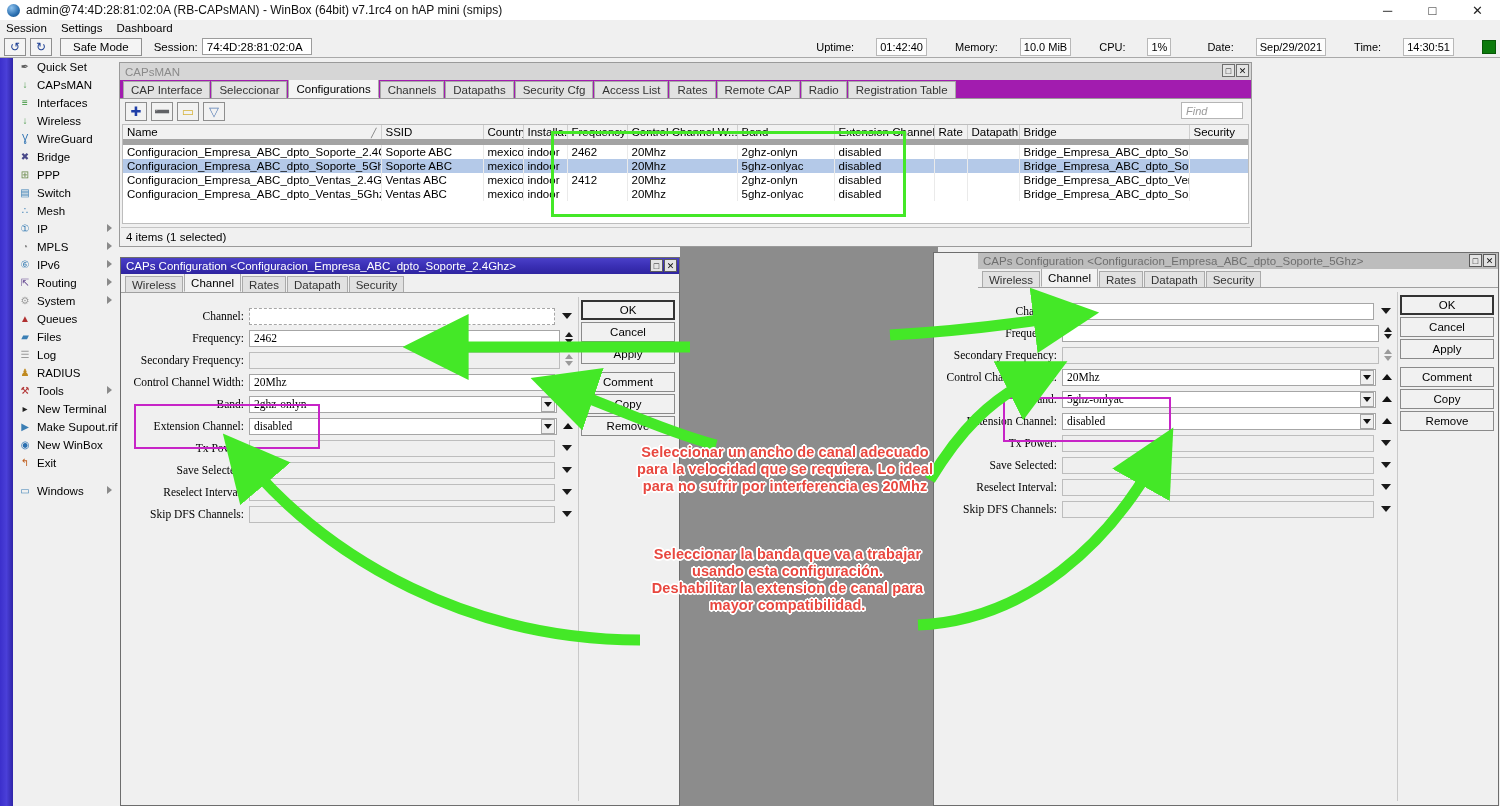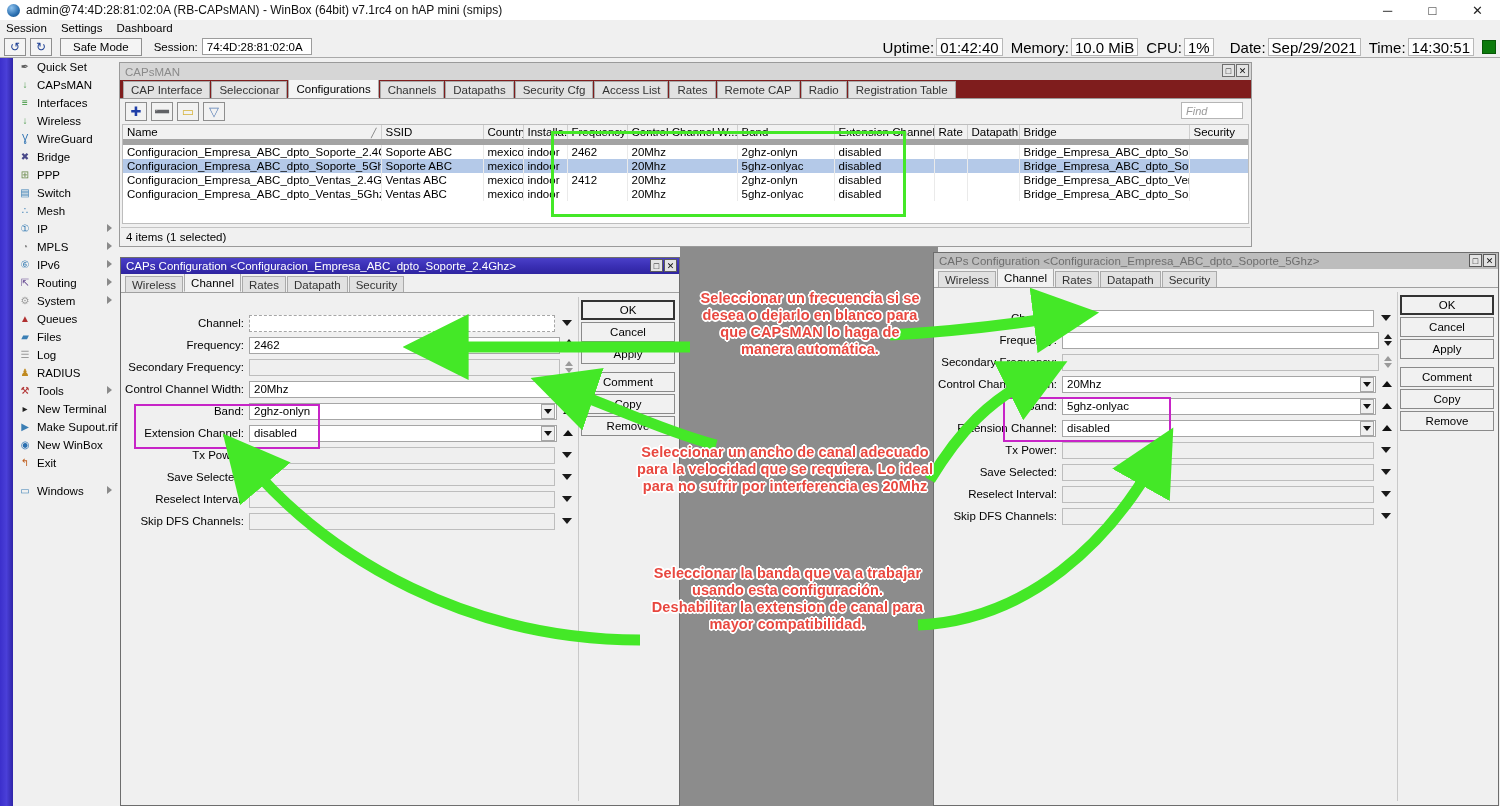--- a/index.html
+++ b/index.html
@@ -51,21 +51,21 @@
     height: 18px; border: 1px solid #8e8e8e; background: #f4f4f4; padding: 0 12px;
     display: flex; align-items: center; font-size: 11.5px; margin-right: 12px; margin-left: 4px;
   }
   .tb-label { font-size: 11.5px; margin-right: 4px; }
   .tb-field {
     height: 17px; border: 1px solid #9c9c9c; background: #fff; padding: 0 4px;
     display: flex; align-items: center; font-size: 11.5px; min-width: 110px;
   }
   .tb-right {
     position: absolute; right: 4px; top: 0; height: 22px;
-    display: flex; align-items: center; font-size: 15px;
+    display: flex; align-items: center; font-size: 11px; gap: 20px;
   }
   .tb-right .lbl { margin-left: 8px; margin-right: 2px; }
   .tb-right .val {
     border: 1px solid #b8b8b8; background: #fdfdfd; padding: 8px 3px; height: 16px;
     display: flex; align-items: center;
   }
   .cpu-led { width: 14px; height: 14px; background: #0b7a0b; margin-left: 8px; border: 1px solid #065706;}
 
   
   .rail {
@@ -101,21 +101,21 @@
     height: 17px; background: #d6d6d6; display: flex; align-items: center;
     padding-left: 5px; font-size: 11.5px; color: #8a8a8a; position: relative;
   }
   .cm-btns { position: absolute; right: 2px; top: 1px; display: flex; gap: 1px; }
   .cm-btn {
     width: 13px; height: 13px; border: 1px solid #6d6d6d; background: #e4e4e4;
     display: flex; align-items: center; justify-content: center; font-size: 9px; color: #111;
   }
   .cm-tabs {
     height: 19px; display: flex; align-items: flex-end; padding-left: 3px;
-    border-bottom: 1px solid #9a9a9a; background: #7f1d1d;
+    border-bottom: 1px solid #9a9a9a; background: #a21caf;
   }
   .cm-tab {
     height: 17px; padding: 0 7px; display: flex; align-items: center; font-size: 11.5px;
     background: #e2e2e2; border: 1px solid #a8a8a8; border-bottom: none; margin-right: 1px;
     color: #333;
   }
   .cm-tab.active { background: #f4f4f4; height: 19px; color: #000; border-bottom: 1px solid #f4f4f4; }
   .cm-toolbar { height: 25px; display: flex; align-items: center; padding-left: 5px; position: relative; }
   .cm-tb {
     width: 22px; height: 19px; border: 1px solid #8e8e8e; background: #f2f2f2;
@@ -167,21 +167,21 @@
   }
   .dlg-tabs {
     height: 19px; display: flex; align-items: flex-end; padding-left: 4px; padding-top: 3px;
     border-bottom: 1px solid #a0a0a0;
   }
   .dlg-tab {
     height: 16px; padding: 0 6px; display: flex; align-items: center; font-size: 11.5px;
     background: #e1e1e1; border: 1px solid #aaa; border-bottom: none; margin-right: 1px; color: #333;
   }
   .dlg-tab.active { background: #f2f2f2; height: 19px; border-bottom: 1px solid #f2f2f2; color: #000; }
-  .form { position: absolute; left: 0; top: 46px; right: 100px; padding: 8px 4px 0 4px; }
+  .form { position: absolute; left: 0; top: 39px; right: 100px; padding: 8px 4px 0 4px; font-family: Liberation Serif, serif; }
   .row { display: flex; align-items: center; height: 22px; margin-bottom: 0px; }
   .row .lab { width: 124px; text-align: right; padding-right: 5px; font-size: 11.5px; white-space: nowrap; }
   .fld {
     flex: 1; height: 17px; border: 1px solid #a6a6a6; background: #fff;
     display: flex; align-items: center; padding-left: 4px; font-size: 11.5px;
   }
   .fld.dashed { border: 1px dashed #a6a6a6; }
   .fld.dim { background: #efefef; border-color: #bdbdbd; }
   .caret-down {
     width: 16px; height: 17px; display: flex; align-items: center; justify-content: center; margin-left: 4px;
@@ -603,21 +603,21 @@
         <div class="dbtn primary">OK</div>
         <div class="dbtn">Cancel</div>
         <div class="dbtn">Apply</div>
         <div class="dbtn gap">Comment</div>
         <div class="dbtn">Copy</div>
         <div class="dbtn">Remove</div>
       </div>
     <div class="mbox" style="left:13px; top:146px; width:186px; height:45px;"></div>
   </div>
 
-  <div class="dlg" style="left:933px; top:252px; width:566px; height:554px;">
+  <div class="dlg" style="left:933px; top:252px; width:566px; height:554px;padding-left:44px;">
     <div class="dlg-title inactive">
       <span>CAPs Configuration &lt;Configuracion_Empresa_ABC_dpto_Soporte_5Ghz&gt;</span>
       <span class="dlg-tbtns">
         <span class="dlg-tbtn">□</span>
         <span class="dlg-tbtn">✕</span>
       </span>
     </div>
     <div class="dlg-tabs" id="dr-tabs">
         <div class="dlg-tab">Wireless</div>
         <div class="dlg-tab active">Channel</div>
@@ -730,18 +730,17 @@
 
     <path d="M640,640 C470,640 330,560 247,462" stroke="#44e827" stroke-width="11" fill="none" marker-end="url(#ah)"></path>
 
     <path d="M890,335 C980,330 1020,322 1062,317" stroke="#44e827" stroke-width="11" fill="none" marker-end="url(#ah)"></path>
 
     <path d="M930,480 C960,430 990,400 1034,378" stroke="#44e827" stroke-width="11" fill="none" marker-end="url(#ah)"></path>
 
     <path d="M918,625 C1030,620 1110,540 1155,460" stroke="#44e827" stroke-width="11" fill="none" marker-end="url(#ah)"></path>
   </svg>
 
-  <div class="anno" style="left:695px; top:290px; width:230px;">Seleccionar un frecuencia si se desea o dejarlo en blanco para que CAPsMAN lo haga de manera automática.</div>
   <div class="anno" style="left:635px; top:444px; width:300px;">Seleccionar un ancho de canal adecuado para la velocidad que se requiera. Lo ideal para no sufrir por interferencia es 20Mhz</div>
-  <div class="anno" style="left:645px; top:565px; width:285px; white-space:pre-line;">Seleccionar la banda que va a trabajar usando esta configuración.
+  <div class="anno" style="left:645px; top:546px; width:285px; white-space:pre-line;">Seleccionar la banda que va a trabajar usando esta configuración.
 Deshabilitar la extension de canal para mayor compatibilidad.</div>
 
 </div>
 
 </body></html>

